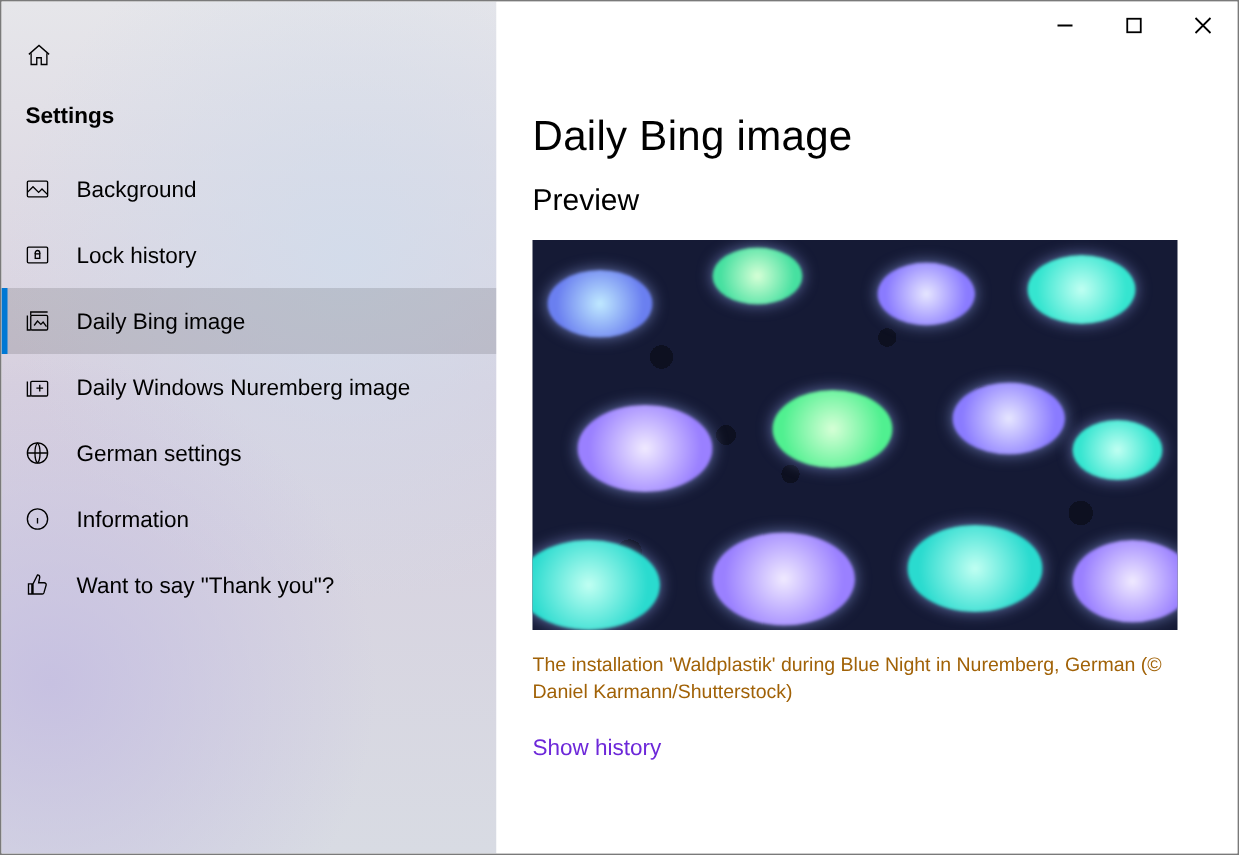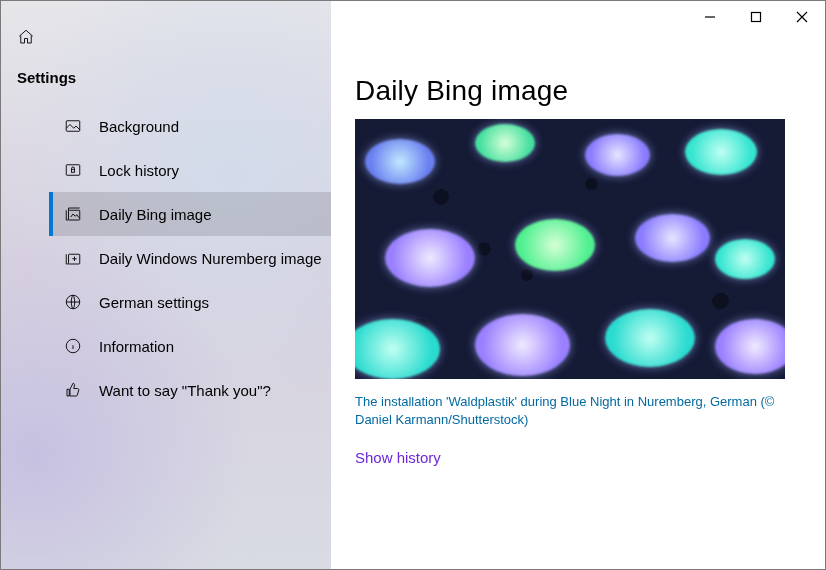--- a/index.html
+++ b/index.html
@@ -8,34 +8,34 @@
   .sidebar{width:330px;height:100%;box-sizing:border-box;padding-top:26px;background:
     radial-gradient(circle at 10% 80%, rgba(196,189,225,0.85) 0%, rgba(196,189,225,0) 40%),
     radial-gradient(circle at 70% 30%, rgba(210,220,235,0.9) 0%, rgba(210,220,235,0) 50%),
     linear-gradient(180deg,#e6e6ea 0%,#d7d0df 45%,#d8dbe3 100%);
     border-right:0;
   }
   .home-wrap{padding-left:14px;margin-bottom:12px;}
   .home-btn{width:22px;height:22px;display:flex;align-items:center;justify-content:center;}
   .settings-header{font-weight:600;font-size:15px;padding:8px 0 18px 16px;}
   .nav{display:flex;flex-direction:column;}
-  .nav-item{display:flex;align-items:center;height:44px;padding-left:14px;gap:16px;cursor:default;margin-left:48px;}
+  .nav-item{display:flex;align-items:center;height:44px;padding-left:14px;gap:16px;cursor:default;}
   .nav-item .icon{width:20px;height:20px;display:flex;align-items:center;justify-content:center;flex:0 0 20px;}
   .nav-item .label{font-size:15px;}
   .nav-item.selected{background:rgba(0,0,0,0.12);position:relative;}
   .nav-item.selected::before{content:"";position:absolute;left:0;top:0;bottom:0;width:4px;background:#0078d4;}
   
   .main{flex:1;padding:22px 24px;box-sizing:border-box;position:relative;background:#fff;}
   .titlebar{position:absolute;top:0;right:0;height:32px;display:flex;}
   .titlebtn{width:46px;height:32px;display:flex;align-items:center;justify-content:center;}
   .titlebtn svg{display:block;}
   .page-title{font-size:28px;font-weight:400;margin:52px 0 12px 0;letter-spacing:0.2px;}
   .section-title{font-size:20px;font-weight:400;margin:16px 0 14px 0;}
   .preview-img{width:430px;height:260px;position:relative;overflow:hidden;background:#151a35;}
-  .caption{font-size:13px;color:#0369a1;margin-top:14px;max-width:430px;line-height:1.4;}
+  .caption{font-size:13px;color:#a16207;margin-top:14px;max-width:430px;line-height:1.4;}
   .link{color:#6d28d9;font-size:15px;margin-top:20px;display:inline-block;cursor:pointer;}
   
   .flower{position:absolute;border-radius:50%;filter:blur(1px);box-shadow:0 0 10px rgba(160,180,255,0.6);}
   .crowd{position:absolute;inset:0;background:
     radial-gradient(circle at 20% 30%, rgba(0,0,0,0.4) 0 2%, transparent 2%),
     radial-gradient(circle at 40% 60%, rgba(0,0,0,0.4) 0 2%, transparent 2%),
     radial-gradient(circle at 70% 40%, rgba(0,0,0,0.4) 0 2%, transparent 2%),
     radial-gradient(circle at 85% 70%, rgba(0,0,0,0.4) 0 2%, transparent 2%),
     radial-gradient(circle at 55% 25%, rgba(0,0,0,0.4) 0 2%, transparent 2%),
     radial-gradient(circle at 15% 80%, rgba(0,0,0,0.4) 0 2%, transparent 2%),
@@ -157,20 +157,21 @@
       <div class="titlebtn">
         <span>
             <svg width="12" height="12" viewBox="0 0 12 12">
               <path d="M1 1l10 10M11 1L1 11"></path>
             </svg>
           </span>
       </div>
     </div>
 
     <div class="page-title">Daily Bing image</div>
+    <div class="section-title">Preview</div>
 
     <div class="preview-img">
       <div class="crowd"></div>
       <div class="flower" style="left:10px;top:20px;width:70px;height:45px;background:radial-gradient(circle,#bfe9ff,#6a7ff0 70%);"></div>
       <div class="flower" style="left:120px;top:5px;width:60px;height:38px;background:radial-gradient(circle,#d6ffd6,#46e0a0 70%);"></div>
       <div class="flower" style="left:230px;top:15px;width:65px;height:42px;background:radial-gradient(circle,#e6e6ff,#8a7bff 70%);"></div>
       <div class="flower" style="left:330px;top:10px;width:72px;height:46px;background:radial-gradient(circle,#c0fff2,#35e5d0 70%);"></div>
       <div class="flower" style="left:30px;top:110px;width:90px;height:58px;background:radial-gradient(circle,#f0eaff,#9a80ff 70%);"></div>
       <div class="flower" style="left:160px;top:100px;width:80px;height:52px;background:radial-gradient(circle,#d6ffd6,#50f090 70%);"></div>
       <div class="flower" style="left:280px;top:95px;width:75px;height:48px;background:radial-gradient(circle,#e6e6ff,#8a7bff 70%);"></div>

